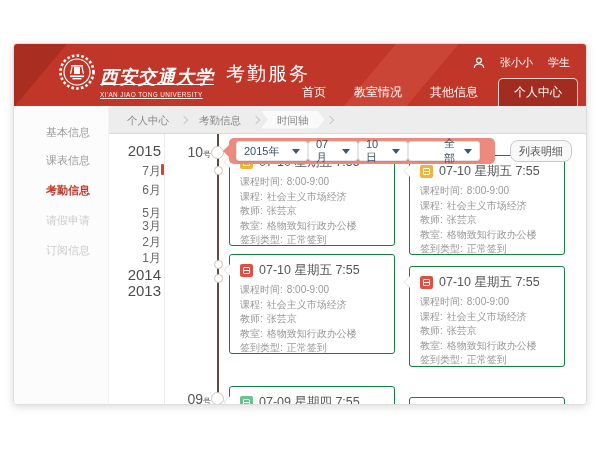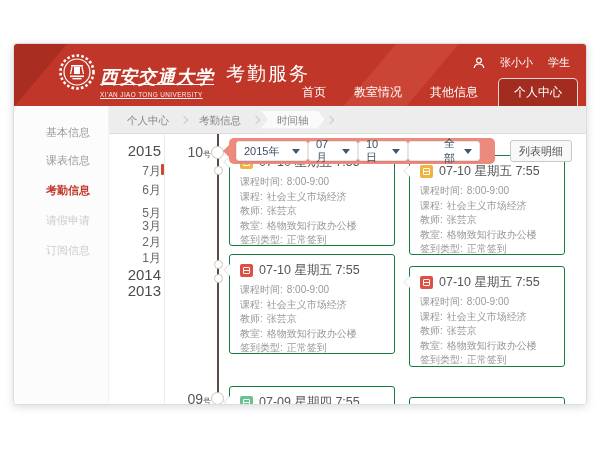--- a/index.html
+++ b/index.html
@@ -63,21 +63,21 @@
   .fbar { position:absolute; left:215px; top:32px; width:266px; height:26px; background:#ec8a7d;
     border-radius:5px; display:flex; align-items:center; padding:0 7px; z-index:6; }
   .fbar::before { content:""; position:absolute; left:-6px; top:50%; margin-top:-6px;
     border-top:6px solid transparent; border-bottom:6px solid transparent; border-right:6px solid #ec8a7d; }
   .dd { background:#fff; border:1px solid #e6e6e6; border-radius:3px; height:20px; display:flex;
     align-items:center; justify-content:space-between; padding:0 7px; font-size:11px; color:#3d4f63;
     box-shadow:0 1px 1px rgba(0,0,0,.08); cursor:pointer; }
   .caret { width:0; height:0; border-left:4px solid transparent; border-right:4px solid transparent;
     border-top:5px solid #44566a; margin-left:5px; }
   .list-btn { position:absolute; left:496px; top:34px; width:62px; height:22px; background:#f8f8f8;
-    border:1px solid #c9c9c9; border-radius:3px; font-size:11px; color:#555; text-align:center;
+    border:1px solid #c9c9c9; border-radius:8px; font-size:11px; color:#555; text-align:center;
     line-height:20px; z-index:6; cursor:pointer; }
 
   
   .card { position:absolute; background:#fff; border:1px solid #15803d; border-radius:3px; z-index:2; }
   .notch { position:absolute; left:-5px; top:11px; width:8px; height:8px; background:#fff;
     border-left:1px solid #e7e7e7; border-bottom:1px solid #e7e7e7; transform:rotate(45deg); }
   .card-head { display:flex; align-items:center; gap:6px; padding:7px 10px 4px; }
   .cico { position:relative; width:13px; height:13px; border-radius:2px; flex:none; }
   .cico::before { content:""; position:absolute; left:3px; right:3px; top:3px; bottom:3px;
     border:1px solid rgba(255,255,255,.95); border-radius:1px; }

